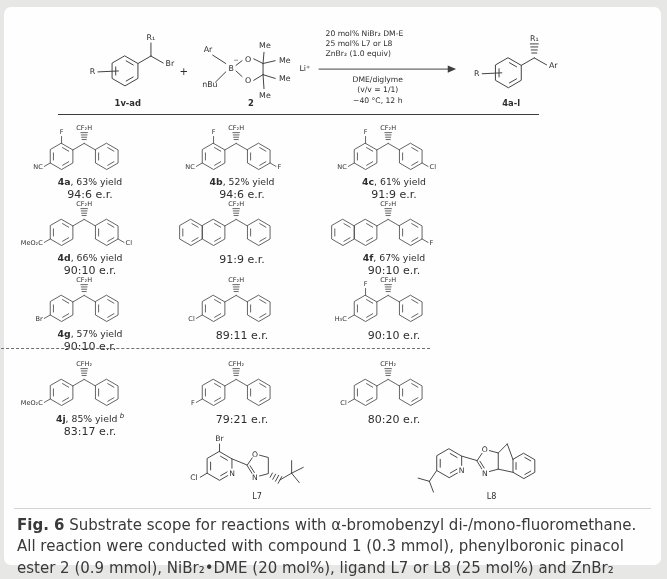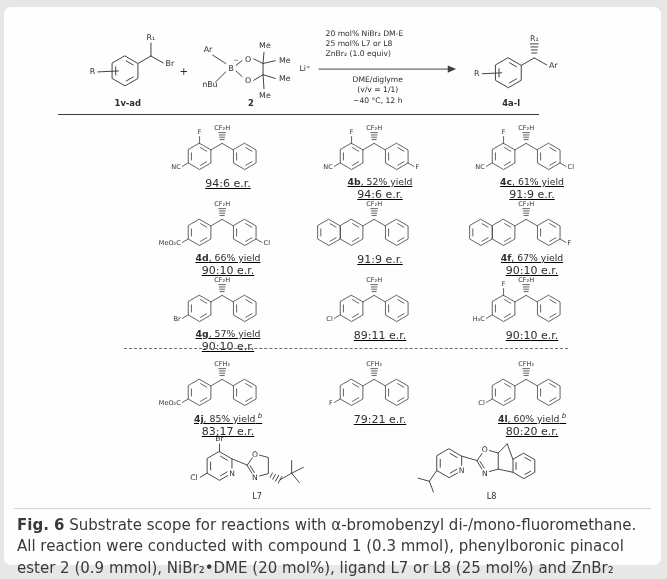--- a/index.html
+++ b/index.html
@@ -8,21 +8,21 @@
   svg{display:block;}
   .bond{stroke:#3f3f3f;stroke-width:1.05;fill:none;stroke-linecap:round;}
   svg text{fill:#2e2e2e;font-size:9px;font-family:"DejaVu Sans","Liberation Sans",sans-serif;}
   svg text.cond{font-size:8.2px;}
   svg text.bold{font-weight:bold;}
   svg text.plus{font-size:11px;}
   svg text.tiny{font-size:6.5px;}
   svg text.atom{font-size:8.5px;}
   .scheme-svg{margin:0 auto;}
   .scheme-rule{border:none;border-top:1.3px solid #3d3d3d;margin:2px 112px 3px 44px;}
-  .grid{display:grid;grid-template-columns:repeat(3,152px);margin-left:138px;text-decoration:underline;}
+  .grid{display:grid;grid-template-columns:repeat(3,152px);}
   .compound-cell{text-align:center;height:76px;}
   .cmp-svg{width:146px;height:60px;margin:0 auto -2px;}
   .cmp-line1{font-size:9.3px;color:#2e2e2e;}
   .cmp-id{font-weight:bold;}
   .fn-sup{vertical-align:super;font-size:7px;font-style:italic;}
   .cmp-line2{font-size:11px;color:#2e2e2e;margin-top:1px;}
   .dashed-sep{grid-column:1 / -1;border:none;border-top:1.2px dashed #6f6f6f;margin:2px 40px 5px -28px;}
   .ligands{display:flex;gap:36px;margin-left:150px;height:76px;align-items:flex-start;}
   .caption{border-top:1px solid #d4d4d4;margin-top:2px;padding:6px 6px 0 3px;font-size:15px;line-height:1.42;color:#3a3a3a;}
   .caption b{font-weight:bold;}
@@ -116,20 +116,21 @@
             <line x1="84.15" y1="25" x2="90.65" y2="25" class="bond"></line>
             <line x1="83.625" y1="22" x2="91.17500000000001" y2="22" class="bond"></line>
             <line x1="83.10000000000001" y1="19" x2="91.7" y2="19" class="bond"></line>
             <text x="87.4" y="15" text-anchor="middle" class="atom">CF₂H</text>
             <line x1="58" y1="33" x2="58" y2="24" class="bond"></line>
             <text x="58" y="21" text-anchor="middle" class="atom">F</text>
             <line x1="43.277568200000005" y1="58.5" x2="35.47756820000001" y2="63" class="bond"></line>
             <text x="33.47756820000001" y="66.5" text-anchor="end" class="atom">NC</text>
           </g>
         </svg>
+        <div class="cmp-line1"><span class="cmp-id">4a</span><span>, 63% yield</span></div>
         <div class="cmp-line2">94:6 e.r.</div>
       </div>
       <div class="compound-cell">
         <svg viewBox="0 0 190 78" class="cmp-svg">
           <g>
             <polygon points="58,33 72.7224318,41.5 72.7224318,58.5 58,67 43.277568200000005,58.5 43.277568200000005,41.5" class="bond"></polygon>
             <line x1="59.27201810752" y1="38.4944" x2="67.32813278848" y2="43.1456" class="bond"></line>
             <line x1="67.32813278848" y1="56.8544" x2="59.27201810752" y2="61.5056" class="bond"></line>
             <line x1="47.399849104000005" y1="54.651199999999996" x2="47.399849104000005" y2="45.348800000000004" class="bond"></line>
             <polygon points="116.8,33 131.5224318,41.5 131.5224318,58.5 116.8,67 102.0775682,58.5 102.0775682,41.5" class="bond"></polygon>
@@ -403,21 +404,20 @@
             <line x1="87.4" y1="33" x2="102.1" y2="41.5" class="bond"></line>
             <line x1="84.67500000000001" y1="28" x2="90.125" y2="28" class="bond"></line>
             <line x1="84.15" y1="25" x2="90.65" y2="25" class="bond"></line>
             <line x1="83.625" y1="22" x2="91.17500000000001" y2="22" class="bond"></line>
             <line x1="83.10000000000001" y1="19" x2="91.7" y2="19" class="bond"></line>
             <text x="87.4" y="15" text-anchor="middle" class="atom">CFH₂</text>
             <line x1="43.277568200000005" y1="58.5" x2="35.47756820000001" y2="63" class="bond"></line>
             <text x="33.47756820000001" y="66.5" text-anchor="end" class="atom">Cl</text>
           </g>
         </svg>
-        <div class="cmp-line1"><span class="cmp-id">4l</span><span>, 60% yield</span><span class="fn-sup"> b</span></div>
         <div class="cmp-line2">80:20 e.r.</div>
       </div>
     </div>
 
   <div class="ligands">
     <svg width="206" height="72" viewBox="0 0 230 80">
       <g id="l7-gfx">
           <polygon points="62,24 75.8564064,32 75.8564064,48 62,56 48.1435936,48 48.1435936,32" class="bond"></polygon>
           <line x1="63.19719351296" y1="29.1712" x2="70.77941909504" y2="33.5488" class="bond"></line>
           <line x1="70.77941909504" y1="46.4512" x2="63.19719351296" y2="50.828799999999994" class="bond"></line>

